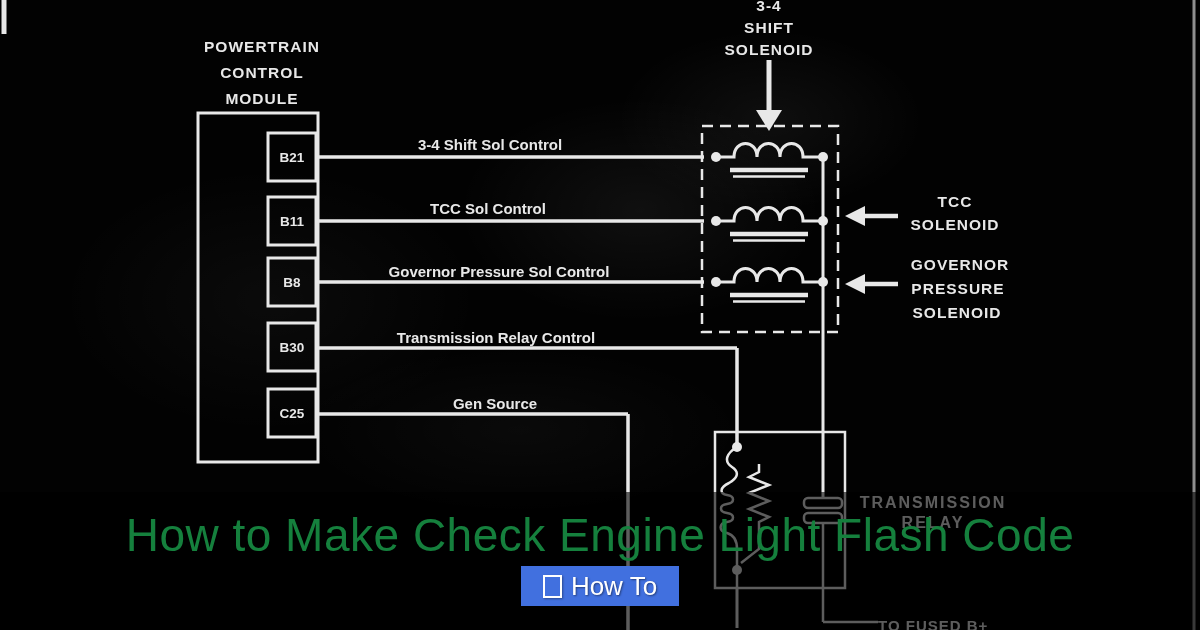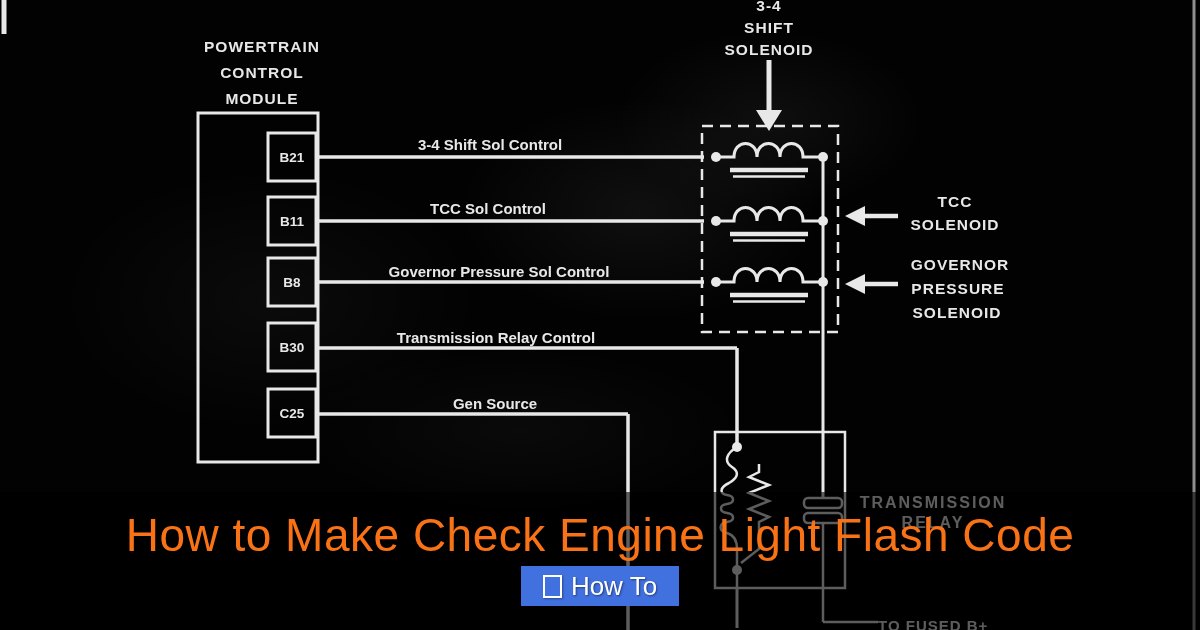--- a/index.html
+++ b/index.html
@@ -21,21 +21,21 @@
     font-family:"Liberation Sans",sans-serif;
     font-weight:bold;
     fill:#e8e8e8;
   }
   .dim-overlay{
     position:absolute;left:0;top:492px;width:1200px;height:138px;
     background:rgba(0,0,0,0.60);
   }
   .card-title{
     position:absolute;left:0;top:508px;width:1200px;
-    text-align:center;color:#f97316;font-size:46px;font-weight:400;
+    text-align:center;color:#15803d;font-size:46px;font-weight:400;
     letter-spacing:0.5px;white-space:nowrap;
   }
   .howto-badge{
     position:absolute;left:521px;top:566px;width:158px;height:40px;
     box-sizing:border-box;background:#4170df;color:#ffffff;
     display:flex;align-items:center;justify-content:center;
     font-size:26px;cursor:pointer;
     text-shadow:1px 1px 2px rgba(0,0,0,0.45);
   }
   .tofu-box{

